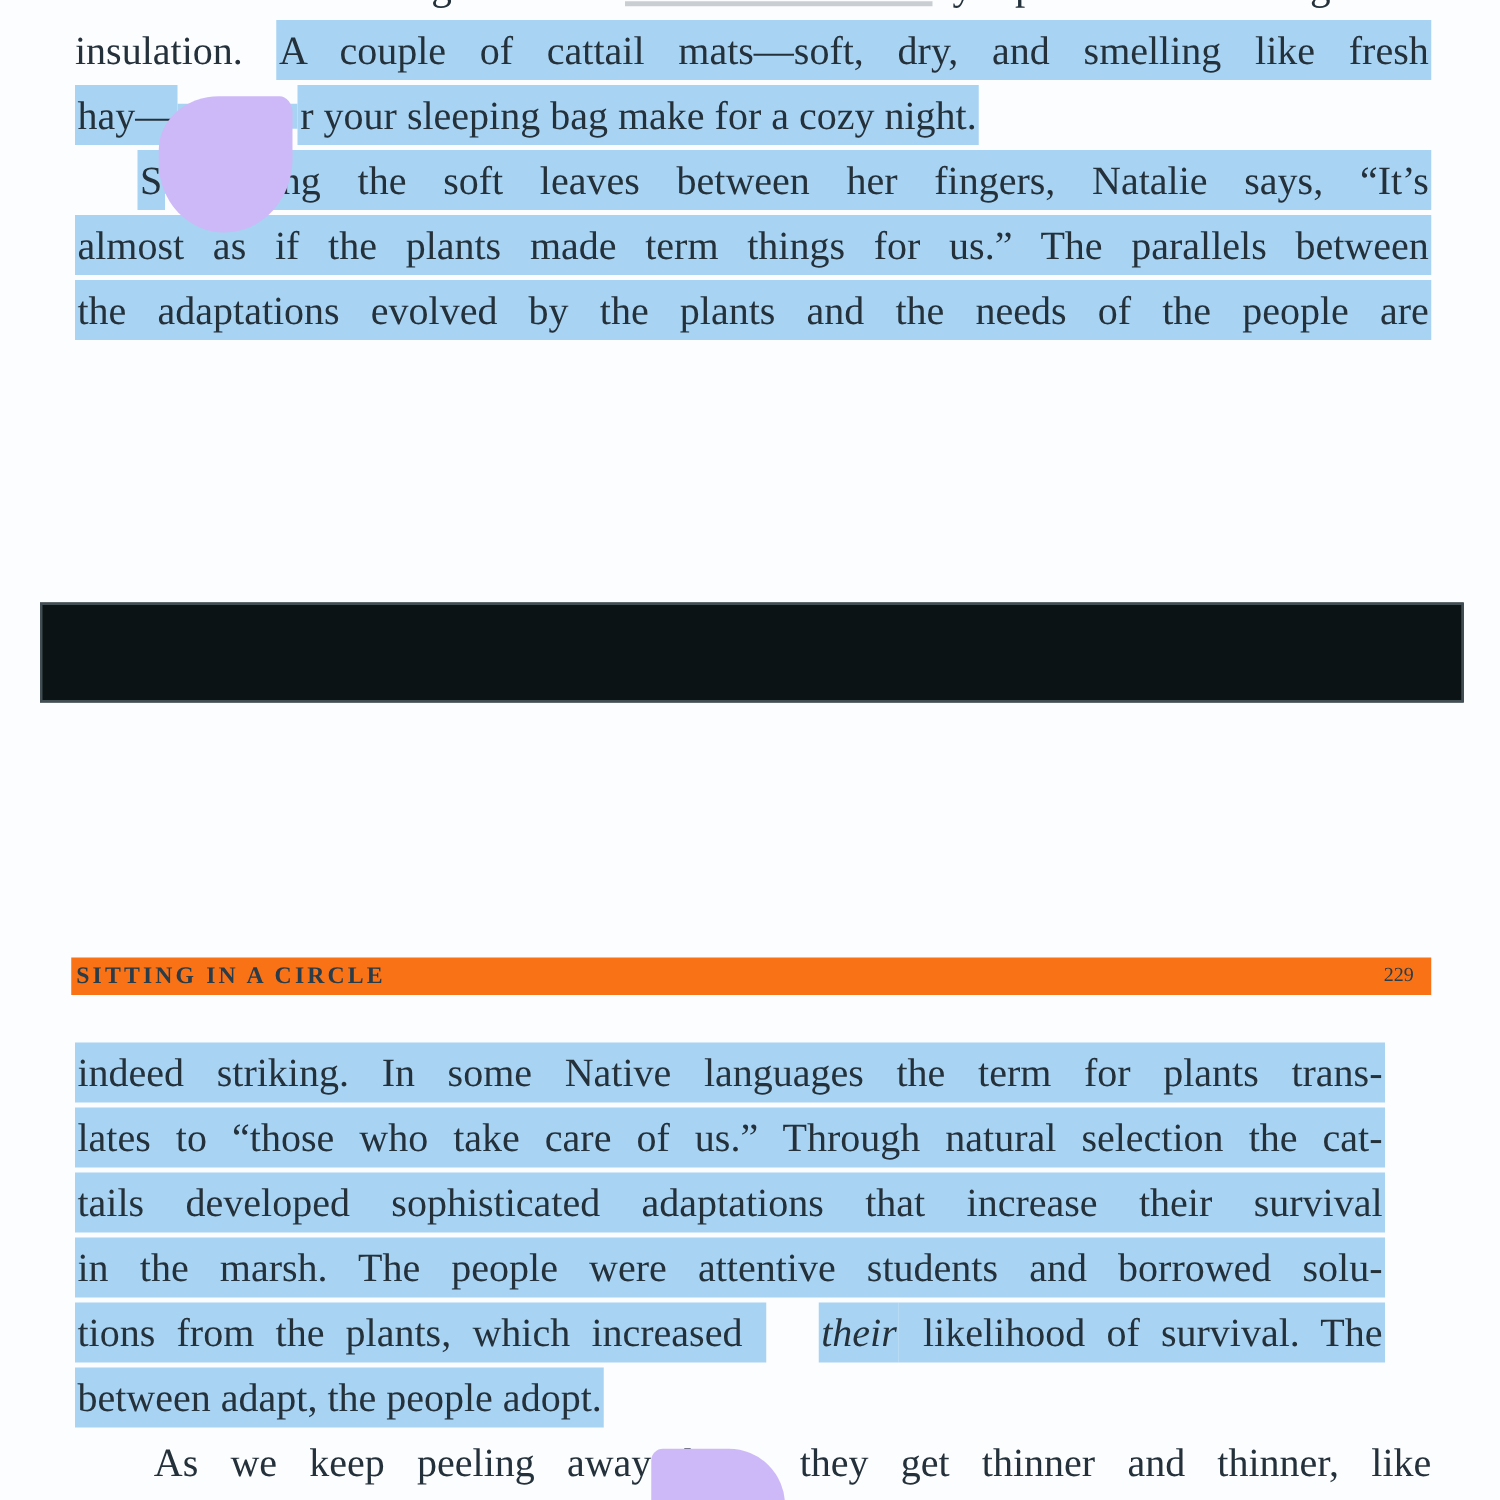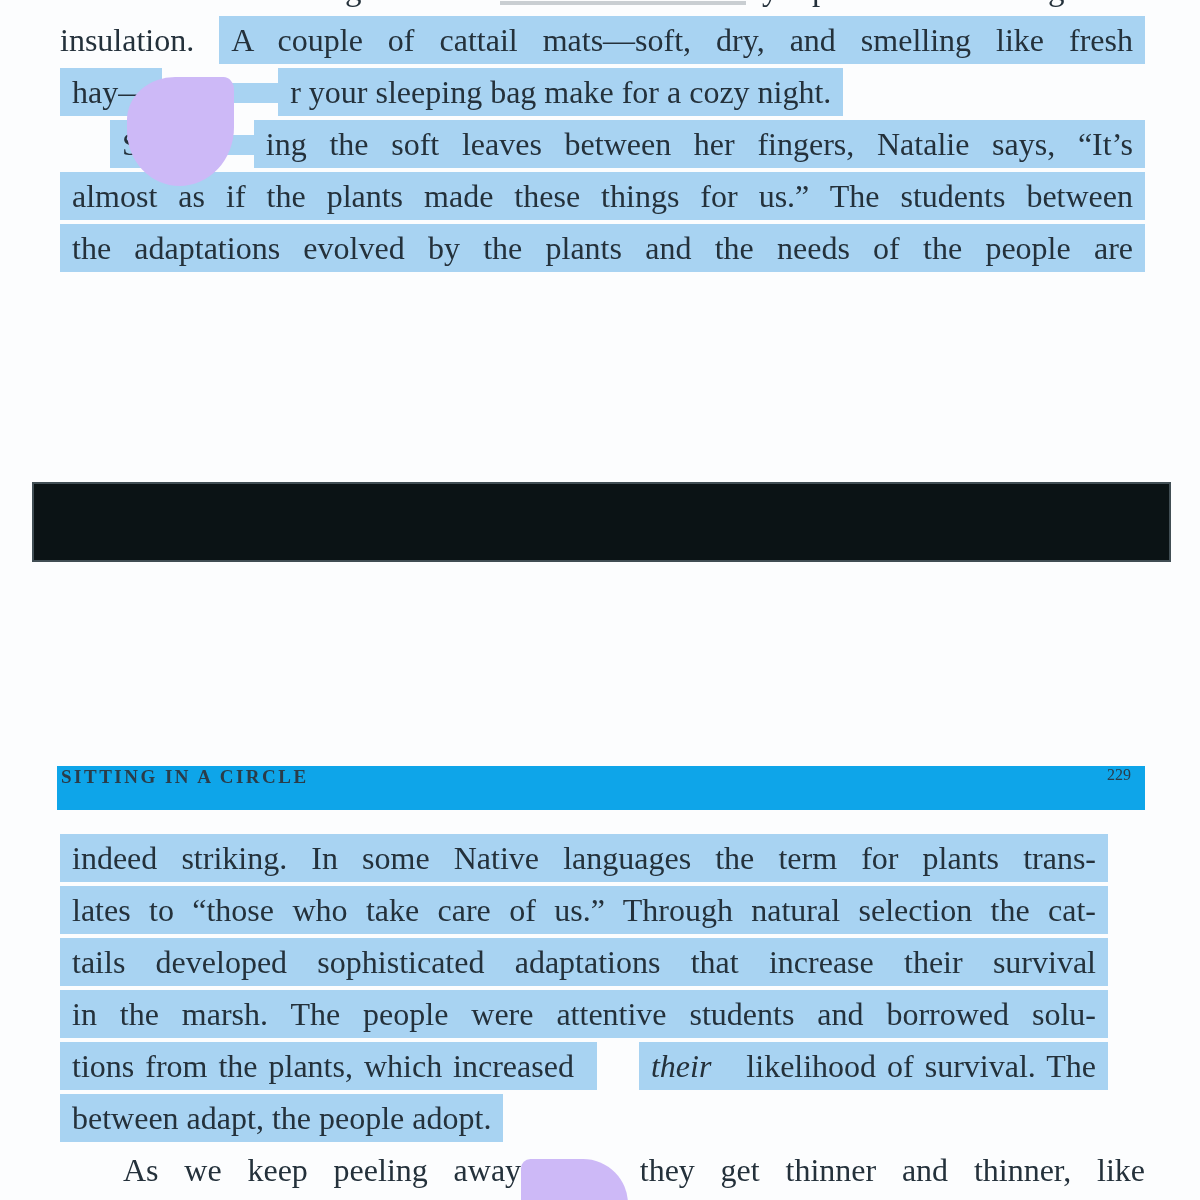--- a/index.html
+++ b/index.html
@@ -20,31 +20,31 @@
   .line{
     position:absolute;height:48px;line-height:48px;font-size:32px;
     text-align:justify;text-align-last:justify;white-space:nowrap;
     color:#24313b;
   }
   .block-top .line{left:60px;width:1085px;top:calc(16px + var(--i)*52px);}
   .block-top .line.indent{left:110px;width:1035px;}
   .block-bottom .line{left:60px;width:1048px;top:calc(834px + var(--i)*52px);}
   .block-bottom .line.lastline{left:123px;width:1022px;}
   .line.short{text-align:right;text-align-last:left;}
-  .hl{background:#a8d3f2;padding:6px 12px;}
+  .hl{background:#a8d3f2;padding:6px 2px;}
   .em{font-style:italic;margin-left:42px;}
   .gap{display:inline-block;height:8px;}
   .gap-a{width:92px;}
   .gap-b{width:78px;}
   .gap-c{width:84px;}
 
   
   .running-header{
-    position:absolute;left:57px;top:766px;width:1088px;height:44px;
-    background:#0ea5e9;display:flex;justify-content:space-between;
+    position:absolute;left:57px;top:766px;width:1088px;height:30px;
+    background:#f97316;display:flex;justify-content:space-between;align-items:center;
   }
   .running-header .title{
     font-weight:bold;font-size:19px;letter-spacing:2.5px;color:#2a3c49;padding-left:4px;
   }
   .running-header .pageno{
     font-size:16px;color:#2a3c49;padding-right:14px;
   }
 
   
   .separator-bar{
@@ -73,21 +73,21 @@
       <span class="frag frag-1">y</span>
       <span class="frag frag-2">p</span>
       <span class="frag frag-3">g</span>
     </div>
   <div class="remnant"></div>
 
   <div class="block-top">
       <div class="line full" style="--i: 0;"><span class="">insulation. </span><span class="hl">A couple of cattail mats—soft, dry, and smelling like fresh</span></div>
       <div class="line short" style="--i: 1;"><span class="hl">hay—</span><span class="gap gap-a hl"></span><span class="hl">r your sleeping bag make for a cozy night.</span></div>
       <div class="line indent" style="--i: 2;"><span class="hl">S</span><span class="gap gap-b hl"></span><span class="hl">ing the soft leaves between her fingers, Natalie says, “It’s</span></div>
-      <div class="line full" style="--i: 3;"><span class="hl">almost as if the plants made these things for us.” The students between</span></div>
+      <div class="line full" style="--i: 3;"><span class="hl">almost as if the plants made term things for us.” The parallels between</span></div>
       <div class="line full" style="--i: 4;"><span class="hl">the adaptations evolved by the plants and the needs of the people are</span></div>
     </div>
 
   <div class="separator-bar"></div>
 
   <div class="running-header">
     <span class="title">SITTING IN A CIRCLE</span>
     <span class="pageno">229</span>
   </div>
 

